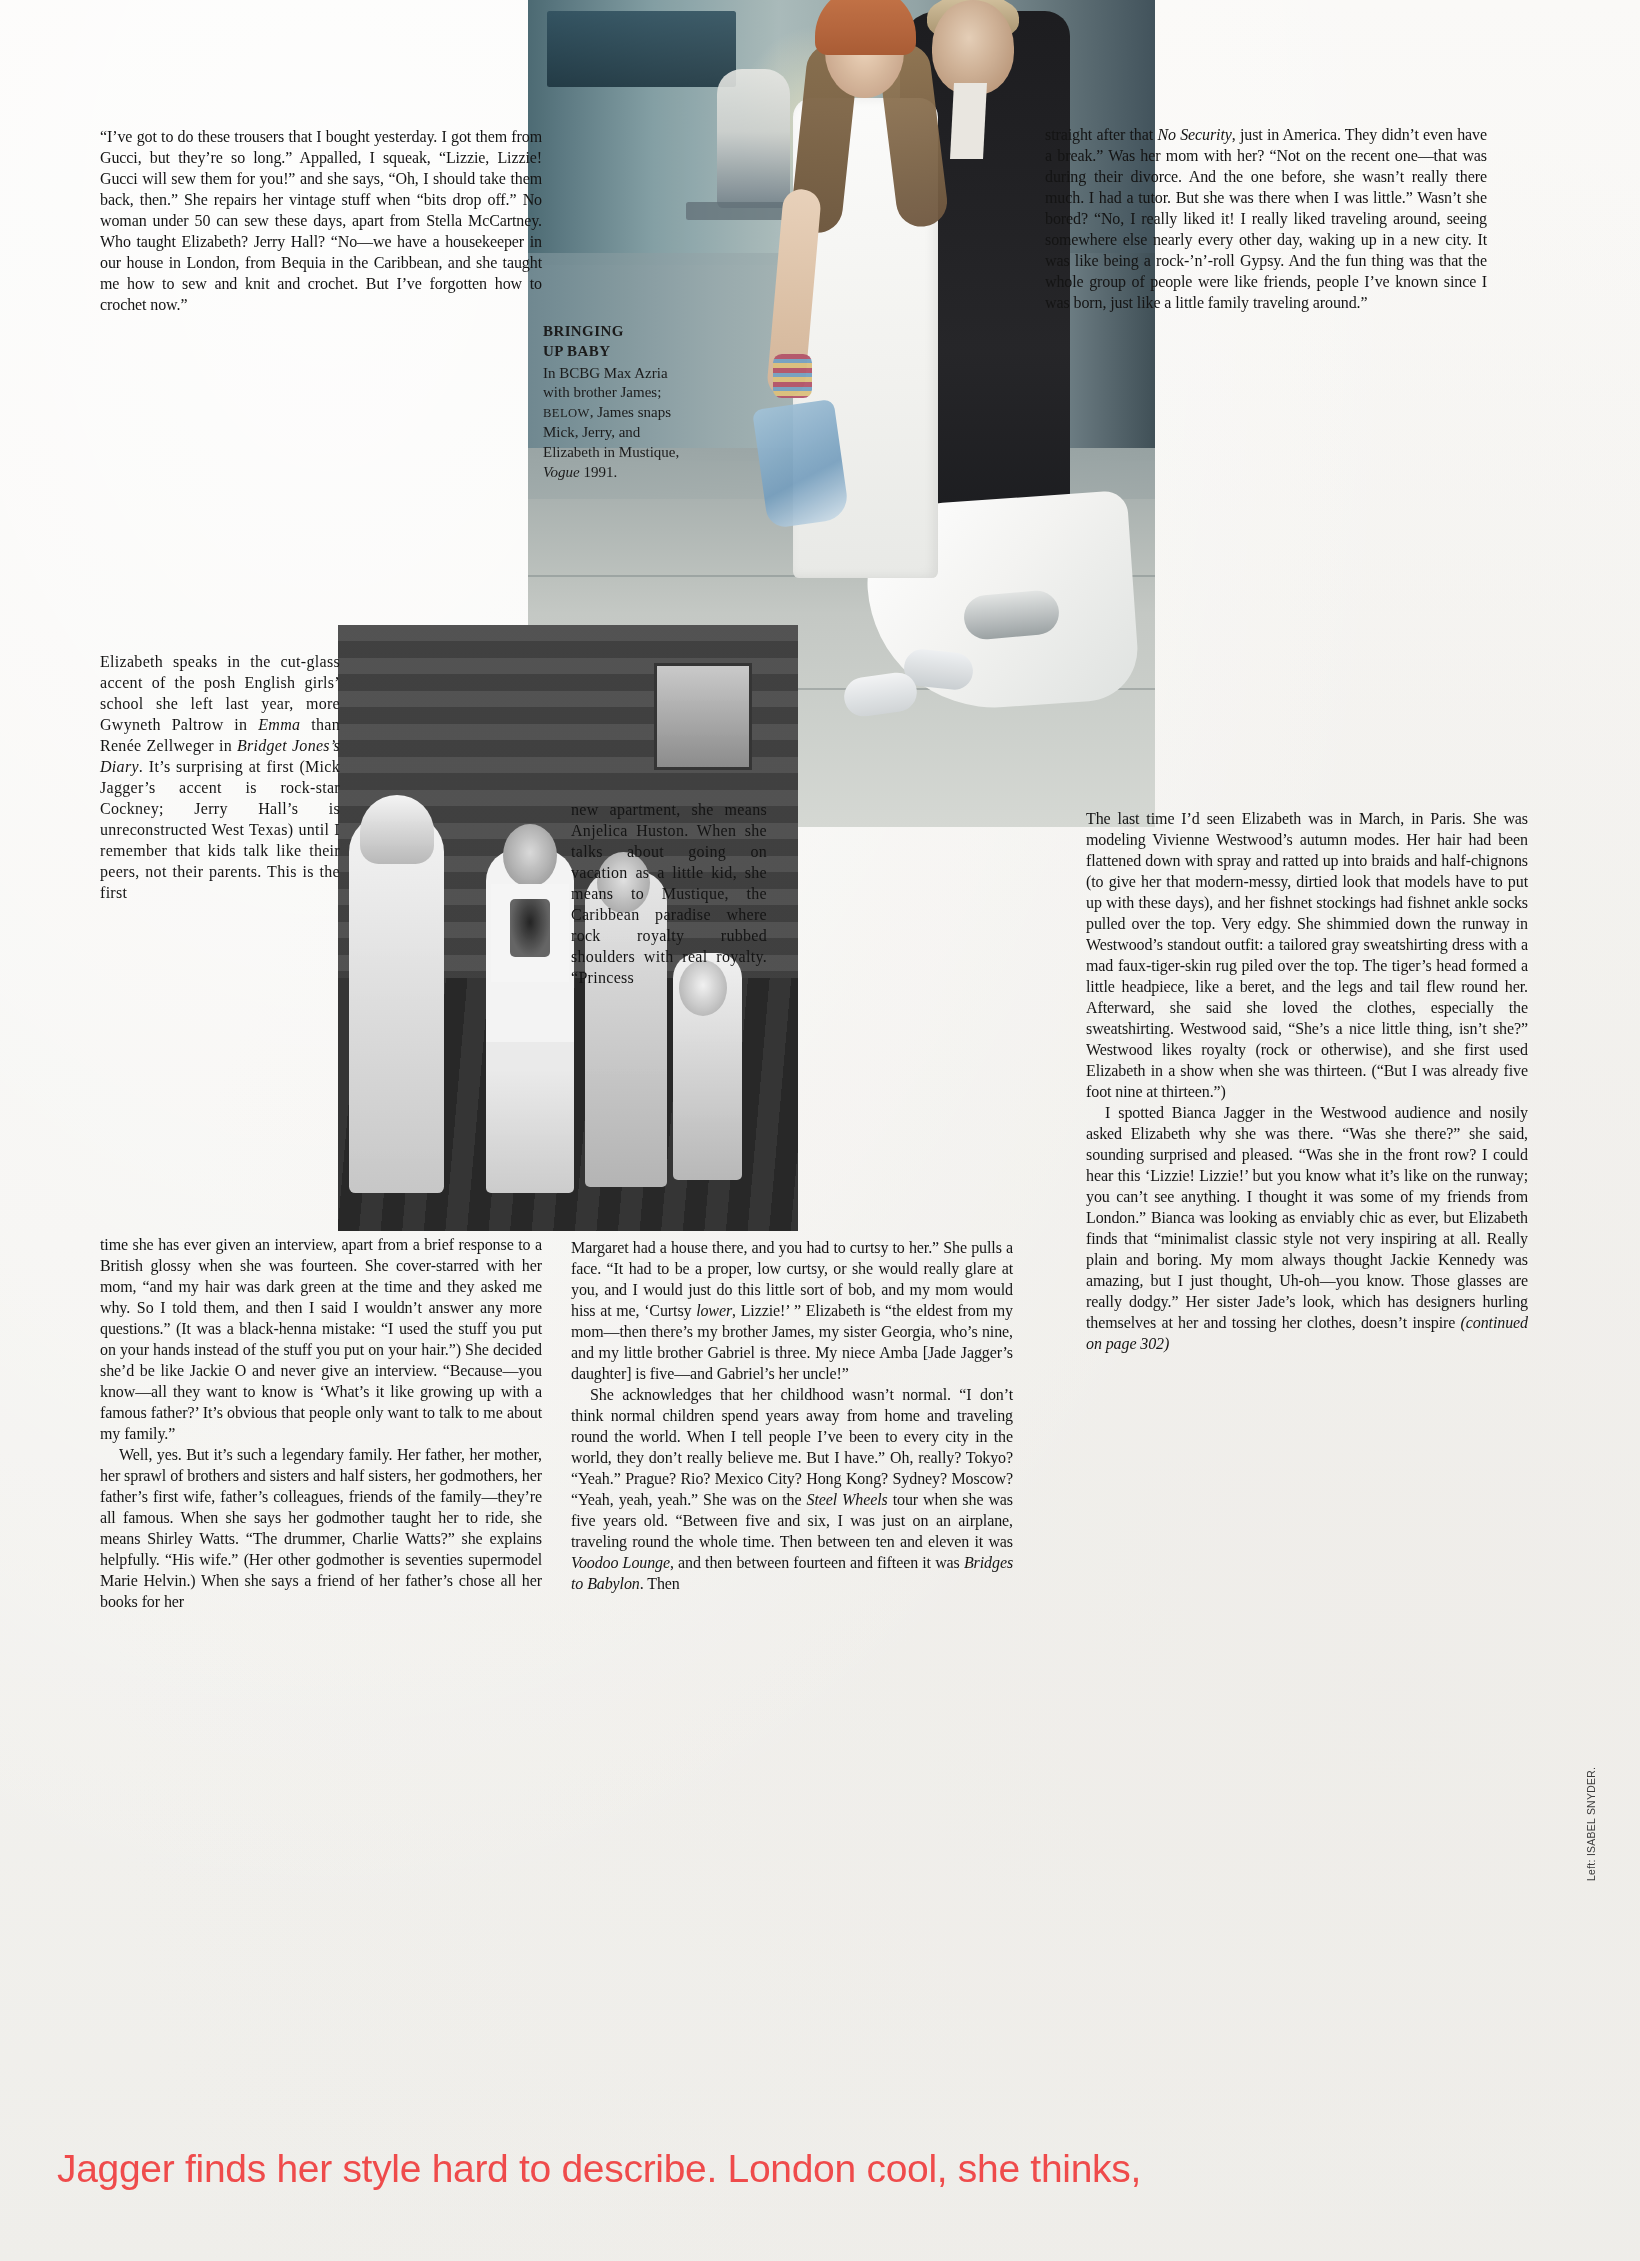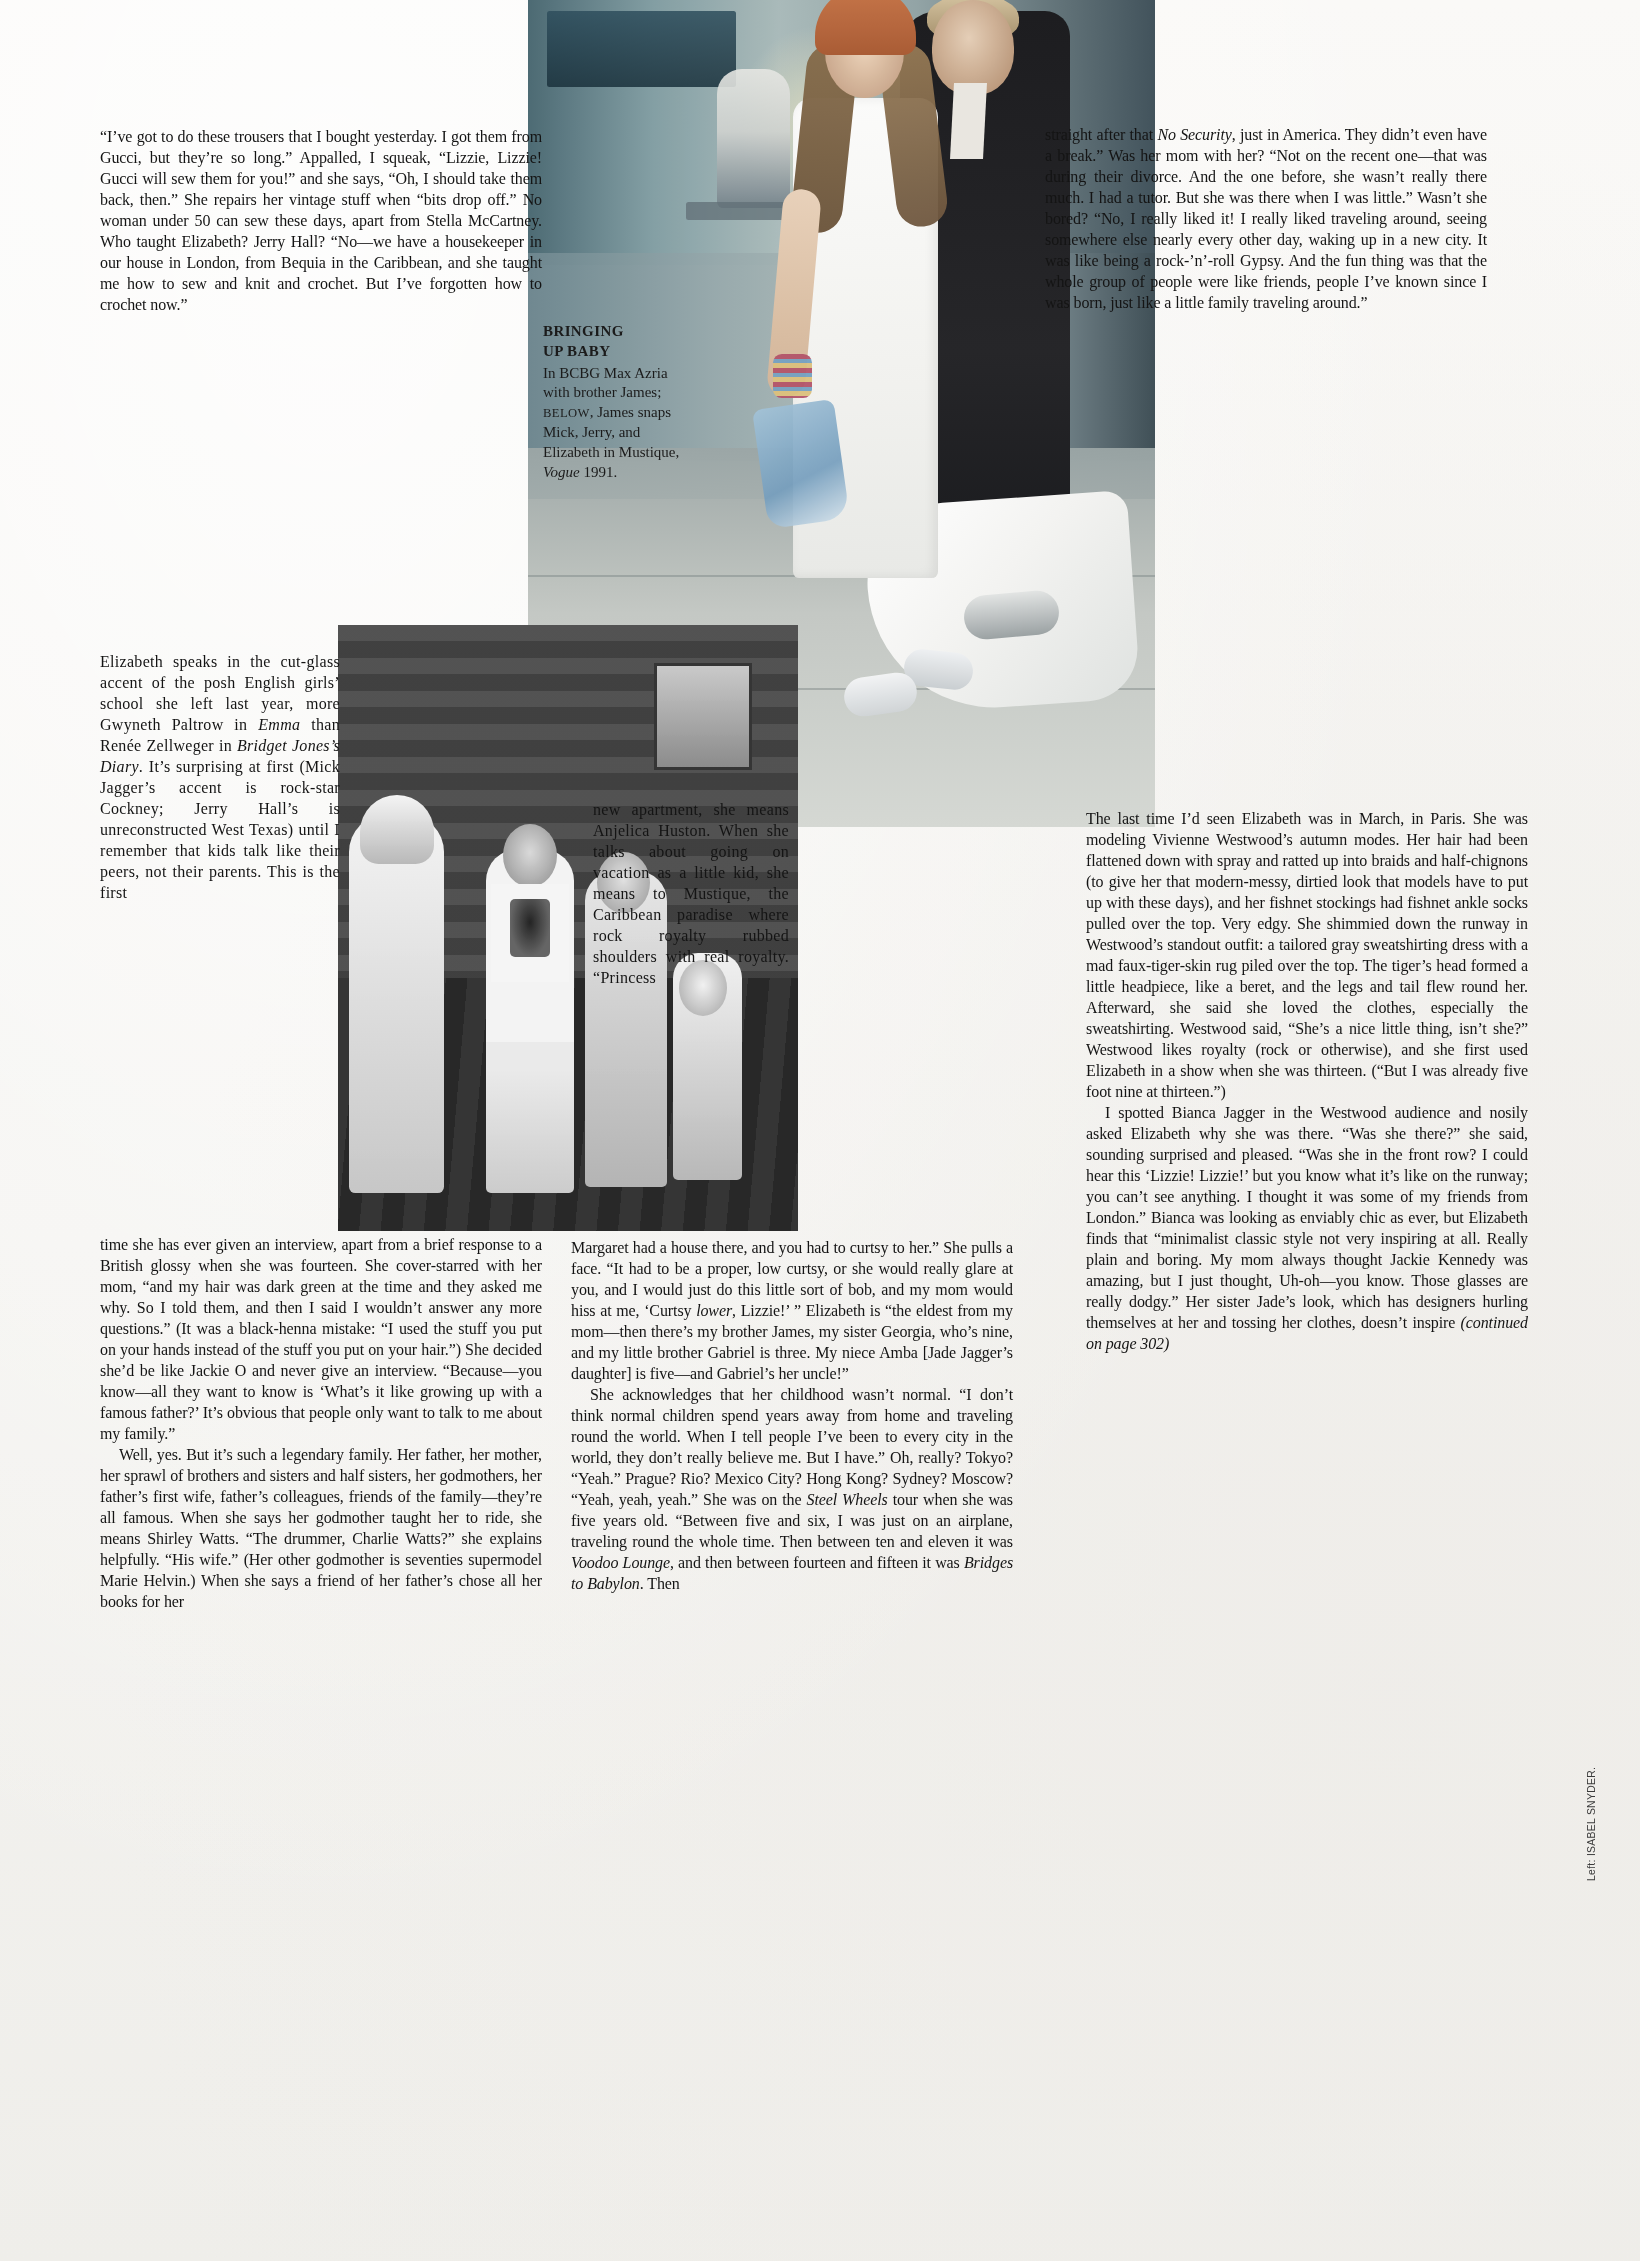--- a/index.html
+++ b/index.html
@@ -50,21 +50,21 @@
   }
   .col .noind {
     text-indent: 0 !important;
   }
   em { font-style: italic; }
 
   #col1-top   { left: 100px;  top: 126px;  width: 442px; }
   #col1-mid   { left: 100px;  top: 651px;  width: 240px; }
   #col1-bot   { left: 100px;  top: 1234px; width: 442px; }
 
-  #col2-top   { left: 593px;  top: 799px; width: 196px; }
+  #col2-top   { left: 571px;  top: 799px; width: 196px; }
   #col2-bot   { left: 571px;  top: 1237px; width: 442px; }
 
   #col3-top   { left: 1045px; top: 124px;  width: 442px; }
   #col3-bot   { left: 1086px; top: 808px; width: 442px; }
 
   
   .tight { letter-spacing: -0.1px; }
   .loose { letter-spacing: 0.3px; }
 
   
@@ -371,15 +371,16 @@
     <p class="noind">straight after that <em>No Security</em>, just in America. They didn’t even have a break.” Was her mom with her? “Not on the recent one—that was during their divorce. And the one before, she wasn’t really there much. I had a tutor. But she was there when I was little.” Wasn’t she bored? “No, I really liked it! I really liked traveling around, seeing somewhere else nearly every other day, waking up in a new city. It was like being a rock-’n’-roll Gypsy. And the fun thing was that the whole group of people were like friends, people I’ve known since I was born, just like a little family traveling around.”</p>
   </div>
 
   <div class="col tight" id="col3-bot">
     <p>The last time I’d seen Elizabeth was in March, in Paris. She was modeling Vivienne Westwood’s autumn modes. Her hair had been flattened down with spray and ratted up into braids and half-chignons (to give her that modern-messy, dirtied look that models have to put up with these days), and her fishnet stockings had fishnet ankle socks pulled over the top. Very edgy. She shimmied down the runway in Westwood’s standout outfit: a tailored gray sweatshirting dress with a mad faux-tiger-skin rug piled over the top. The tiger’s head formed a little headpiece, like a beret, and the legs and tail flew round her. Afterward, she said she loved the clothes, especially the sweatshirting. Westwood said, “She’s a nice little thing, isn’t she?” Westwood likes royalty (rock or otherwise), and she first used Elizabeth in a show when she was thirteen. (“But I was already five foot nine at thirteen.”)</p>
     <p>I spotted Bianca Jagger in the Westwood audience and nosily asked Elizabeth why she was there. “Was she there?” she said, sounding surprised and pleased. “Was she in the front row? I could hear this ‘Lizzie! Lizzie!’ but you know what it’s like on the runway; you can’t see anything. I thought it was some of my friends from London.” Bianca was looking as enviably chic as ever, but Elizabeth finds that “minimalist classic style not very inspiring at all. Really plain and boring. My mom always thought Jackie Kennedy was amazing, but I just thought, Uh-oh—you know. Those glasses are really dodgy.” Her sister Jade’s look, which has designers hurling themselves at her and tossing her clothes, doesn’t inspire <em>(continued on page 302)</em></p>
   </div>
 
   <div id="photo-credit">Left: ISABEL SNYDER.</div>
 
+  <div id="pullquote">Jagger finds her style hard to describe. London cool, she thinks,</div>
 
 </div>
 
 
 </body></html>

